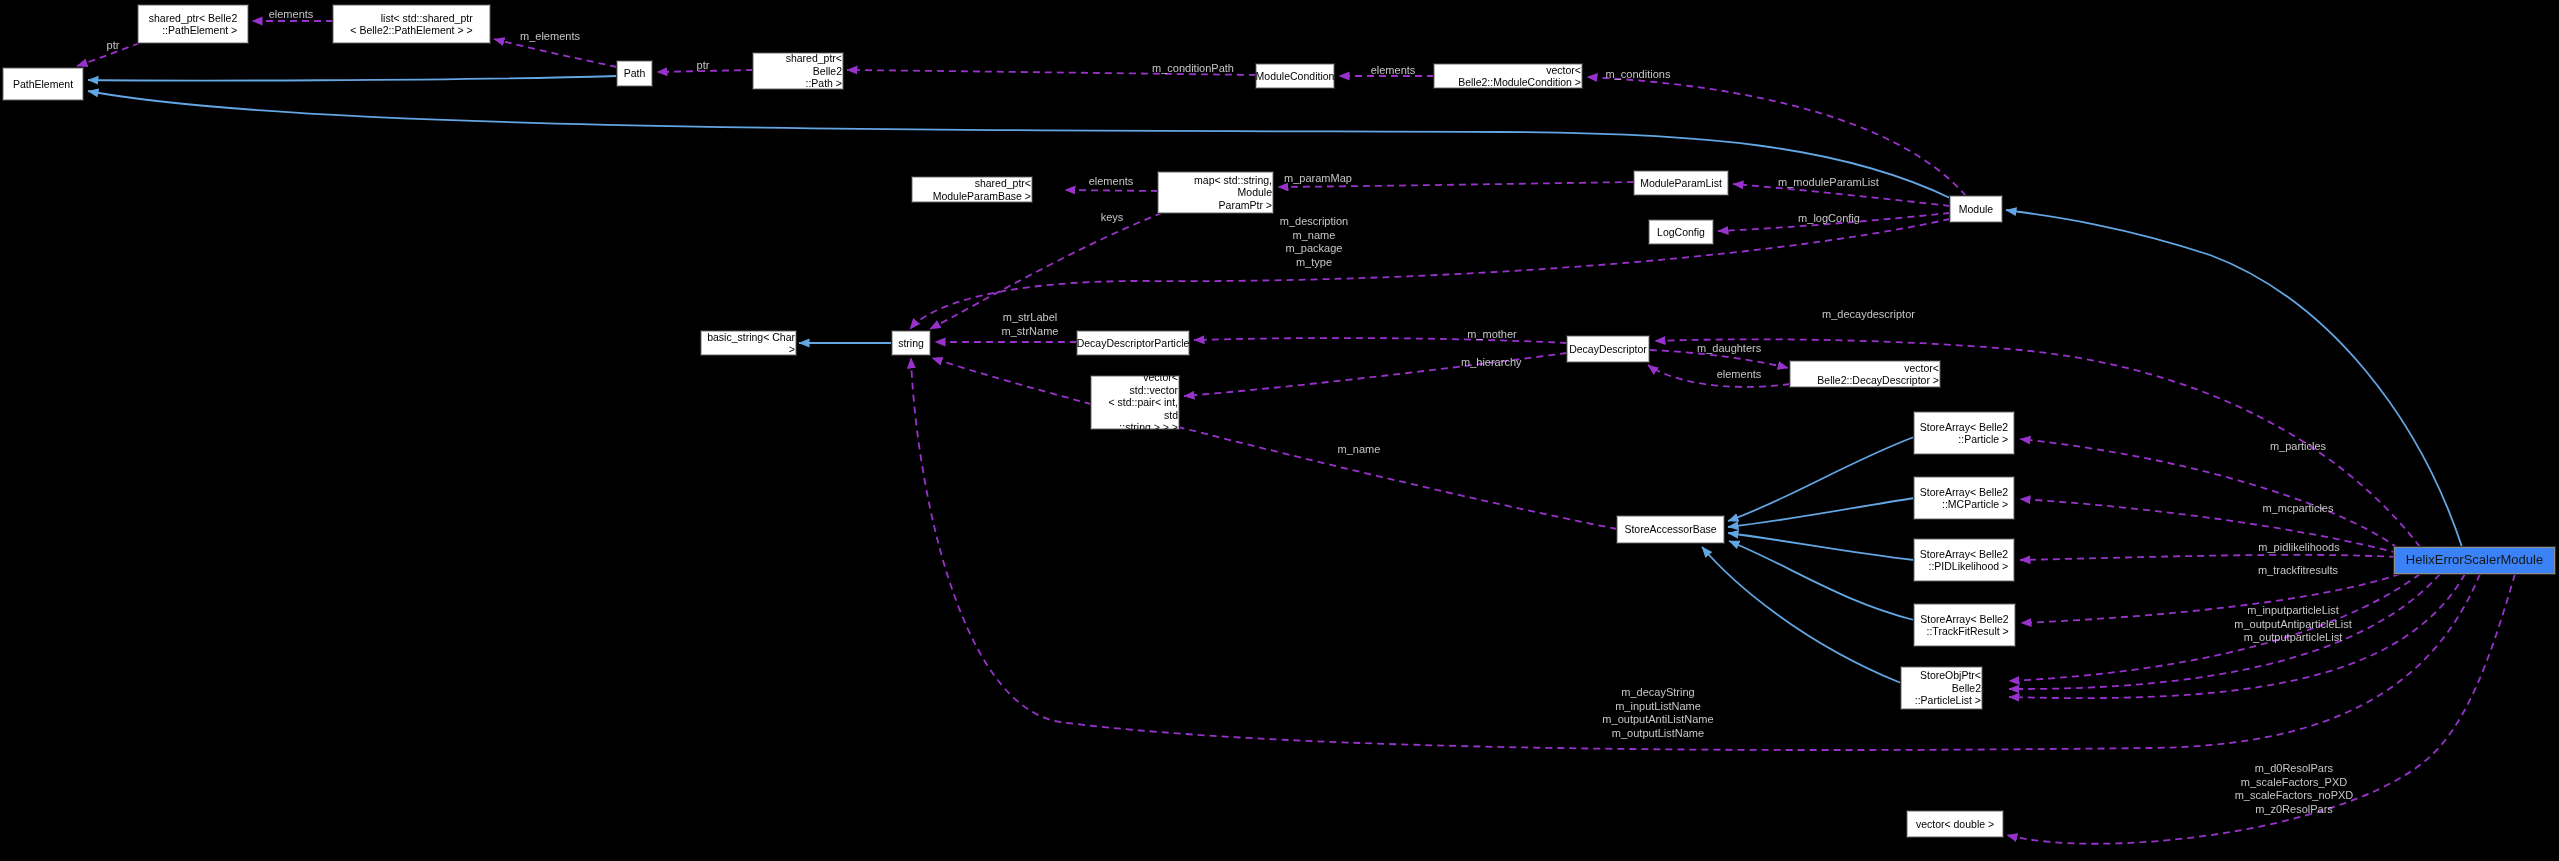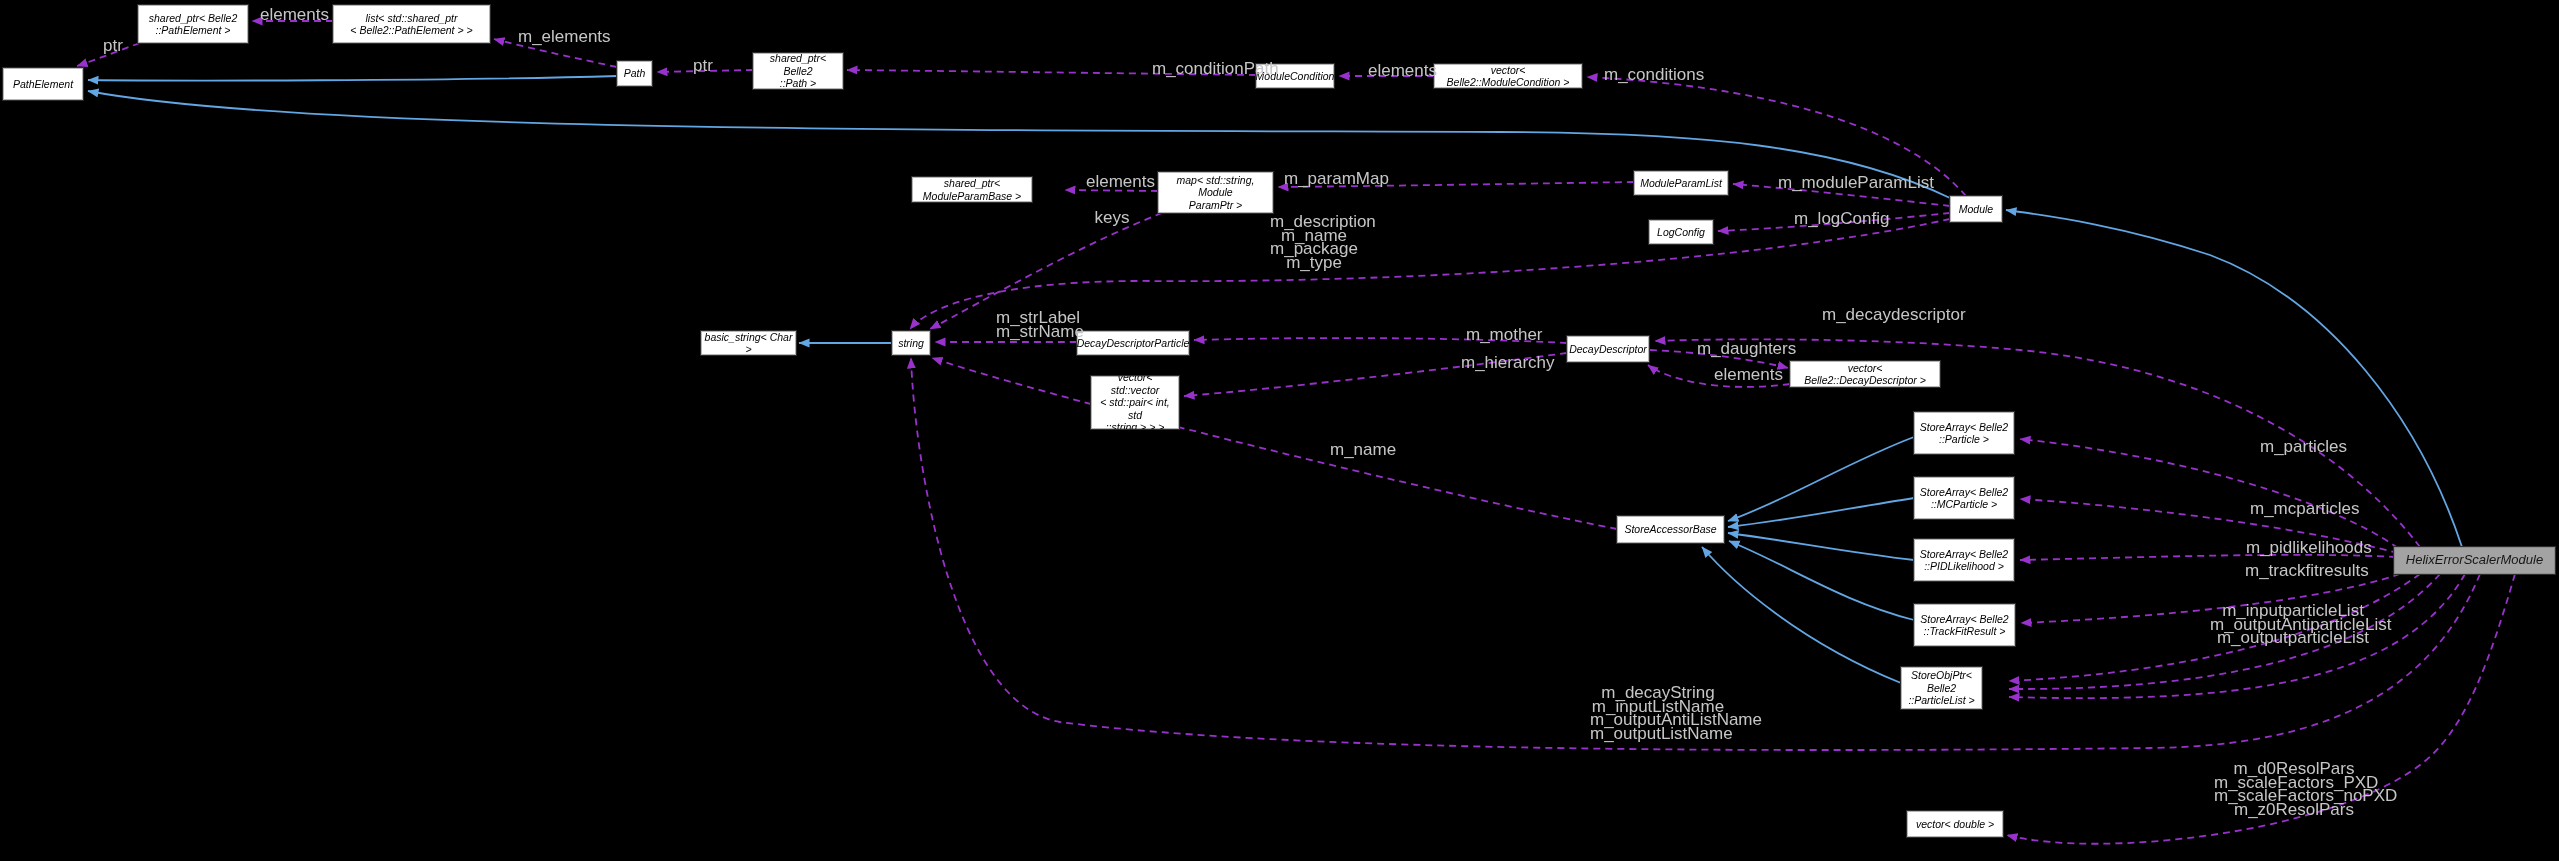--- a/index.html
+++ b/index.html
@@ -6,27 +6,27 @@
   .canvas{
     position:relative;width:2559px;height:861px;background:#000;
     font-family:"Liberation Sans",sans-serif;overflow:hidden;
   }
   .canvas svg{position:absolute;left:0;top:0;}
   .node{
     position:absolute;box-sizing:border-box;
     background:#ffffff;border:1px solid #b6b6b6;outline:1px solid #2b2b2b;
     color:#000;font-size:10.5px;line-height:12.5px;
     display:flex;align-items:center;justify-content:center;
-    text-align:center;white-space:pre-line;z-index:2;font-style:italic;
+    text-align:right;white-space:pre-line;z-index:2;
   }
   .node--highlight{
-    background:#a3a3a3;border-color:#8d8d8d;color:#161616;font-size:13px;
+    background:#3b82f6;border-color:#8d8d8d;color:#161616;font-size:13px;
   }
   .elabel{
-    position:absolute;color:#c6c6c6;font-size:17px;line-height:13.5px;
+    position:absolute;color:#c6c6c6;font-size:11px;line-height:13.5px;
     text-align:center;white-space:pre-line;z-index:3;pointer-events:none;
   }
 </style>
 </head>
 <body>
 
 <div class="canvas">
 
   <svg width="2559" height="861" viewBox="0 0 2559 861">
     <defs>

